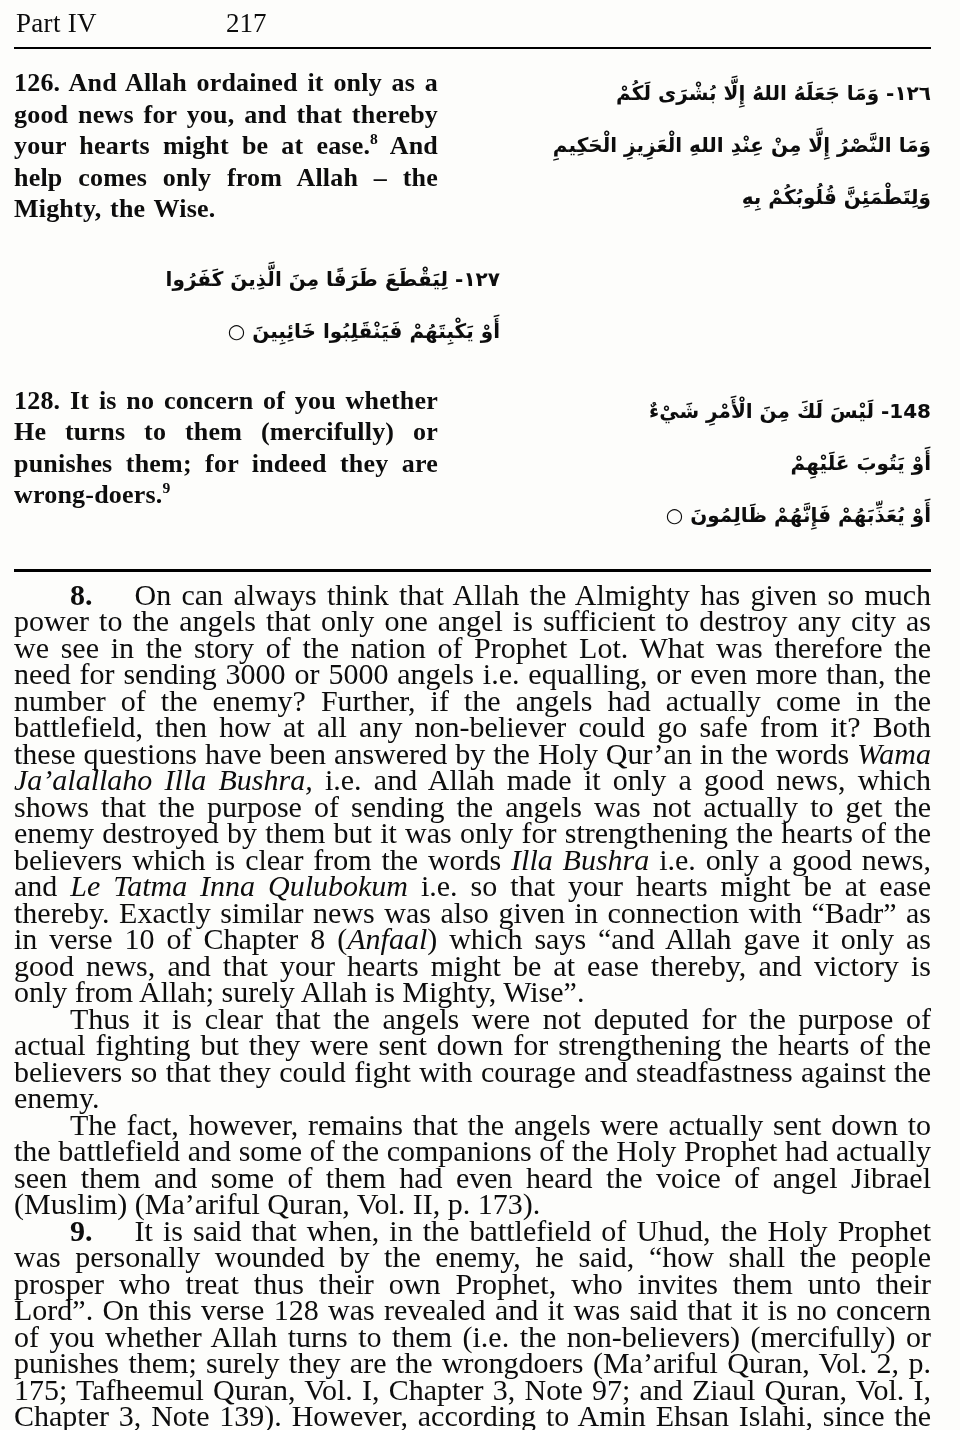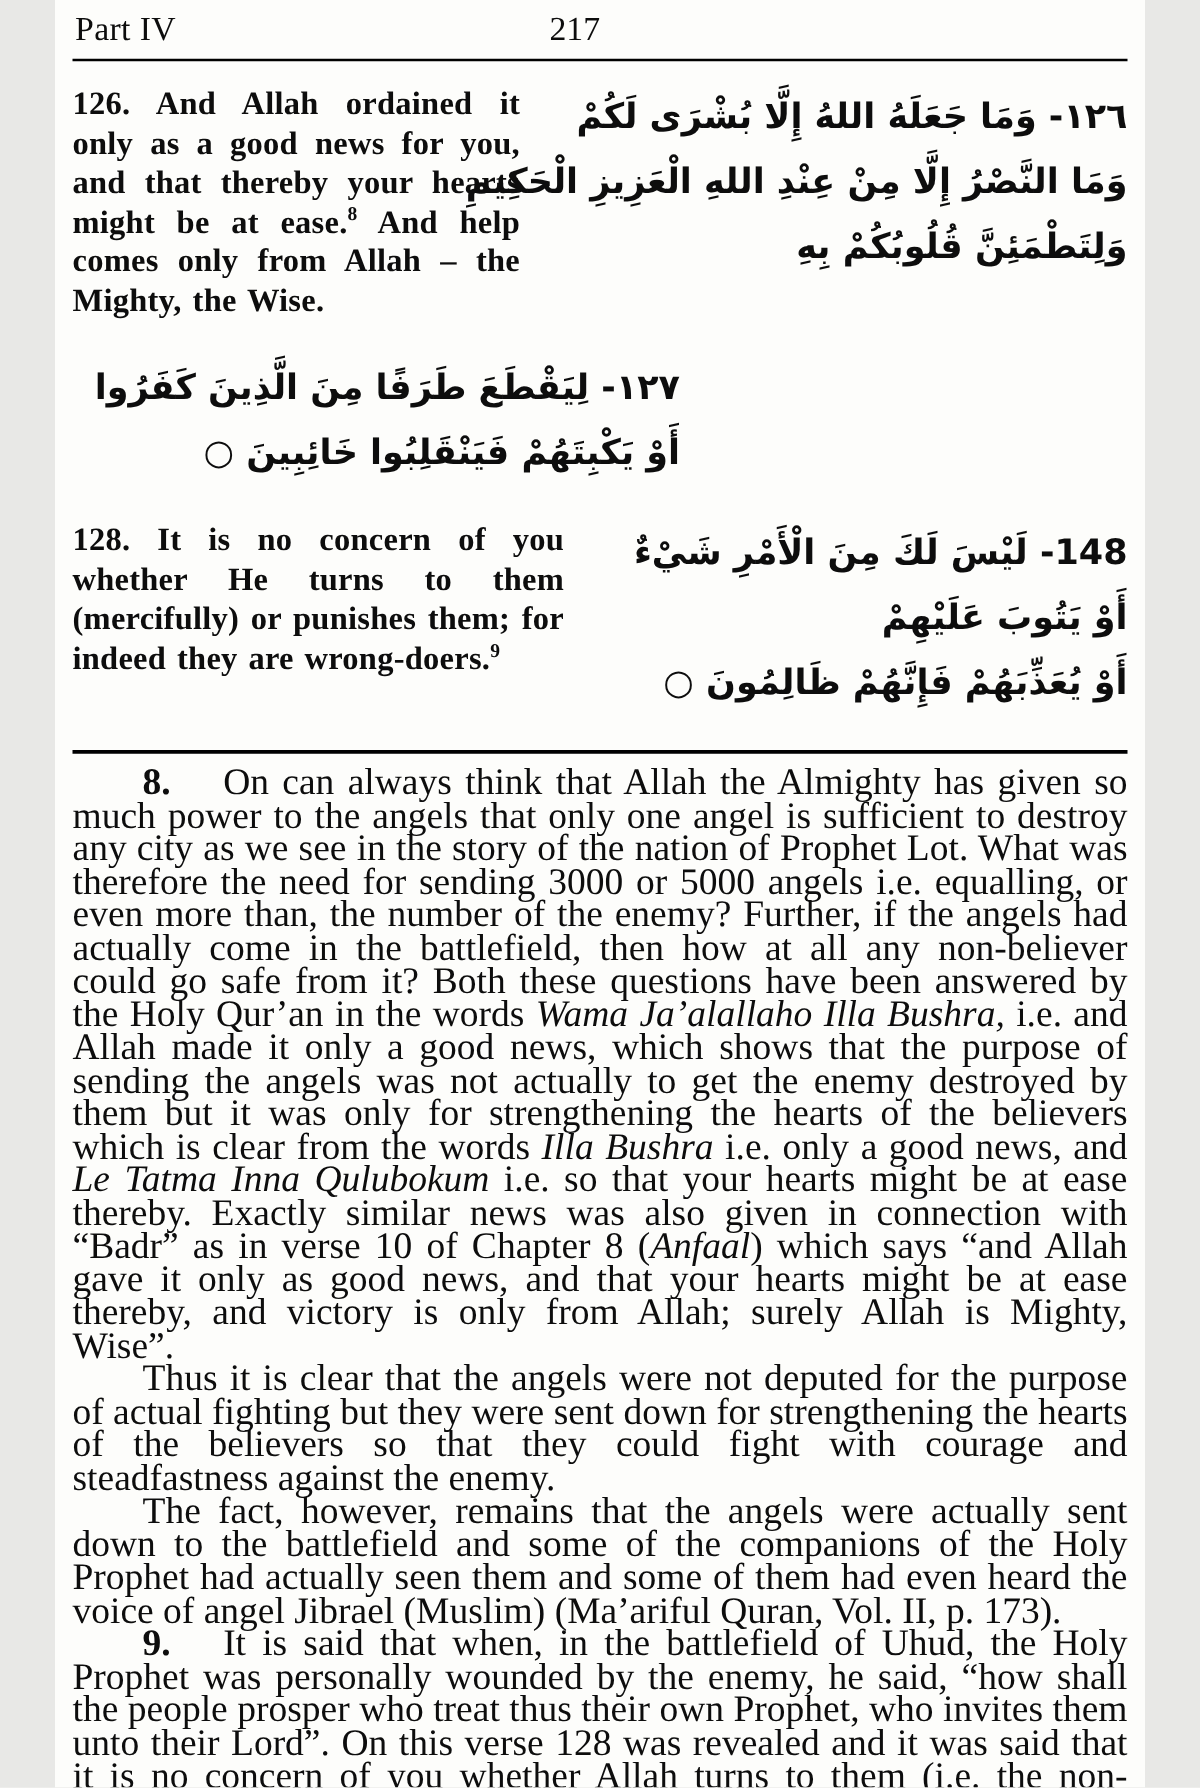--- a/index.html
+++ b/index.html
@@ -1,38 +1,38 @@
 <!DOCTYPE html>
 <html><head>
 <meta charset="utf-8">
 <style>
   * { margin:0; padding:0; box-sizing:border-box; }
   html,body { background:#e8e8e6; }
   body { font-family:"Liberation Serif", serif; color:#0d0d0d; }
   .page {
-    width:872px; height:1430px; margin:0 auto; background:#fdfdfb;
-    padding:6px 14px 0 14px; position:relative; overflow:hidden;
+    width:960px; height:1430px; margin:0 auto; background:#fdfdfb;
+    padding:6px 29px 0 14px; position:relative; overflow:hidden;
   }
   .page-header { display:flex; align-items:baseline; font-size:27px; padding:2px 2px 6px 2px; }
   .hdr-left  { width:210px; letter-spacing:0.3px; }
   .hdr-center{ flex:1; text-align:center; font-style:italic; }
-  .hdr-right { width:210px; text-align:right; }
+  .hdr-right { width:210px; text-align:left; }
   .header-rule { height:2px; background:#000; margin:2px 0 18px 0; }
 
   .verse-section { }
   .verse-row { display:flex; justify-content:space-between; align-items:flex-start; margin-bottom:28px; }
   .verse-en {
     width:424px; font-weight:bold; font-size:26px; line-height:31.5px;
     text-align:justify; text-align-last:left; word-spacing:2px; letter-spacing:0.2px;
   }
   .verse-en sup { font-size:60%; line-height:0; vertical-align:super; }
   .verse-ar {
     width:486px; direction:rtl; text-align:right;
     font-family:"DejaVu Sans", sans-serif; font-weight:bold;
-    font-size:28px; line-height:52px;
+    font-size:20px; line-height:52px;
   }
   .ar-line { white-space:nowrap; }
 
   .footnote-rule { height:3px; background:#000; margin:12px 0 10px 0; }
   .footnotes {
     font-size:30px; line-height:26.5px; text-align:justify; text-align-last:left;
   }
   .fn-para { text-indent:56px; }
   .seg-b { font-weight:bold; }
   .seg-i { font-style:italic; }

